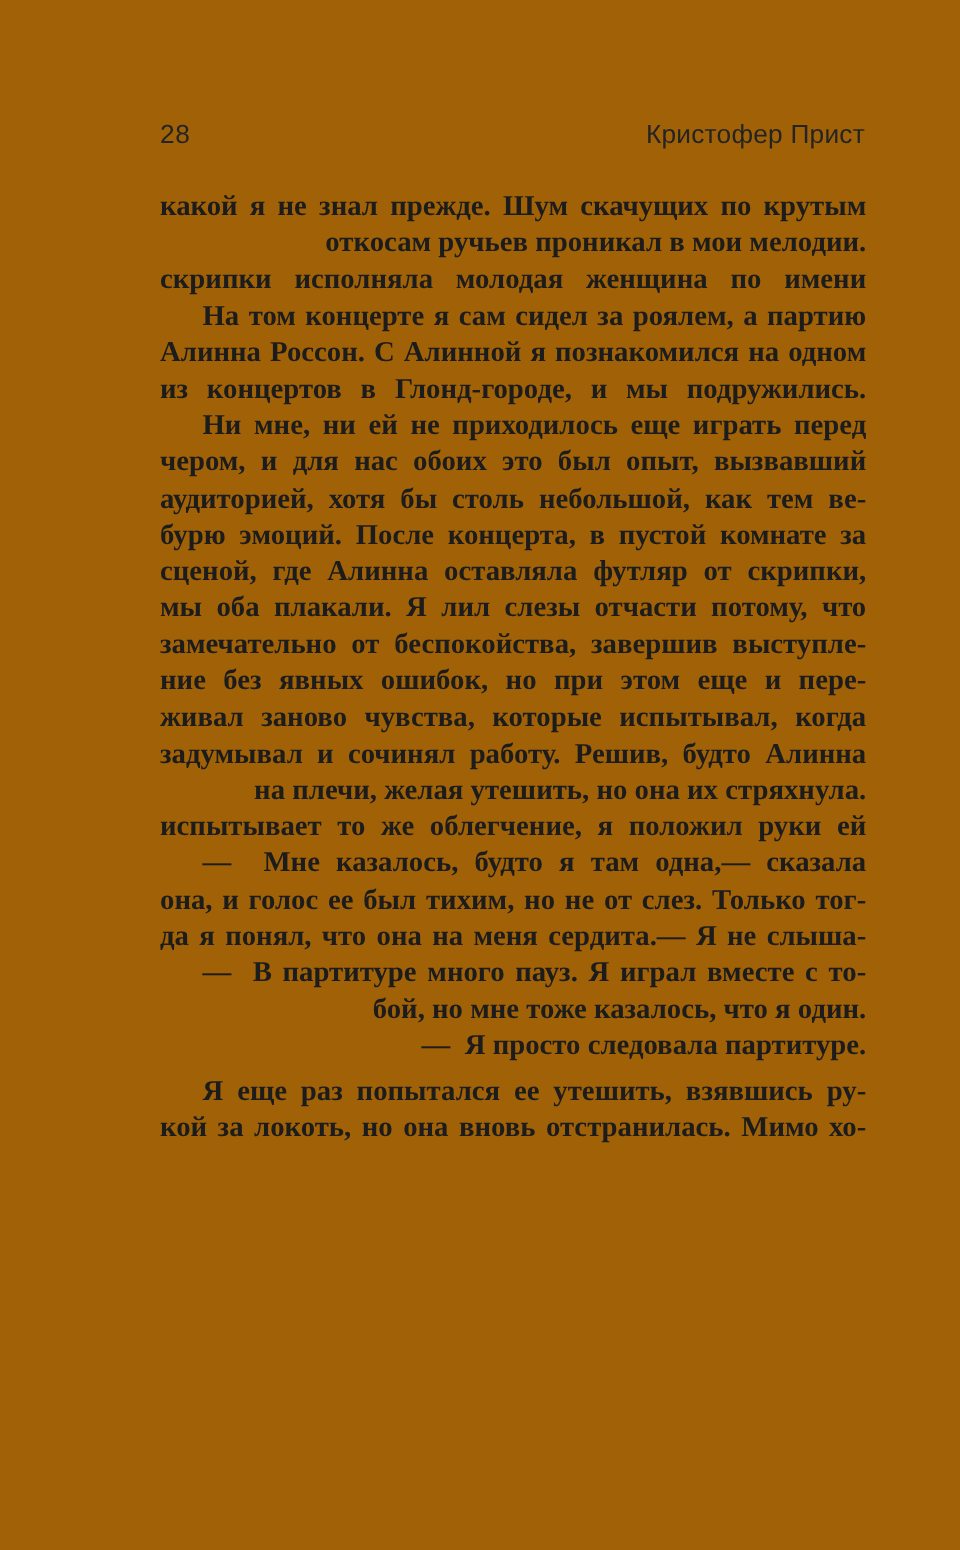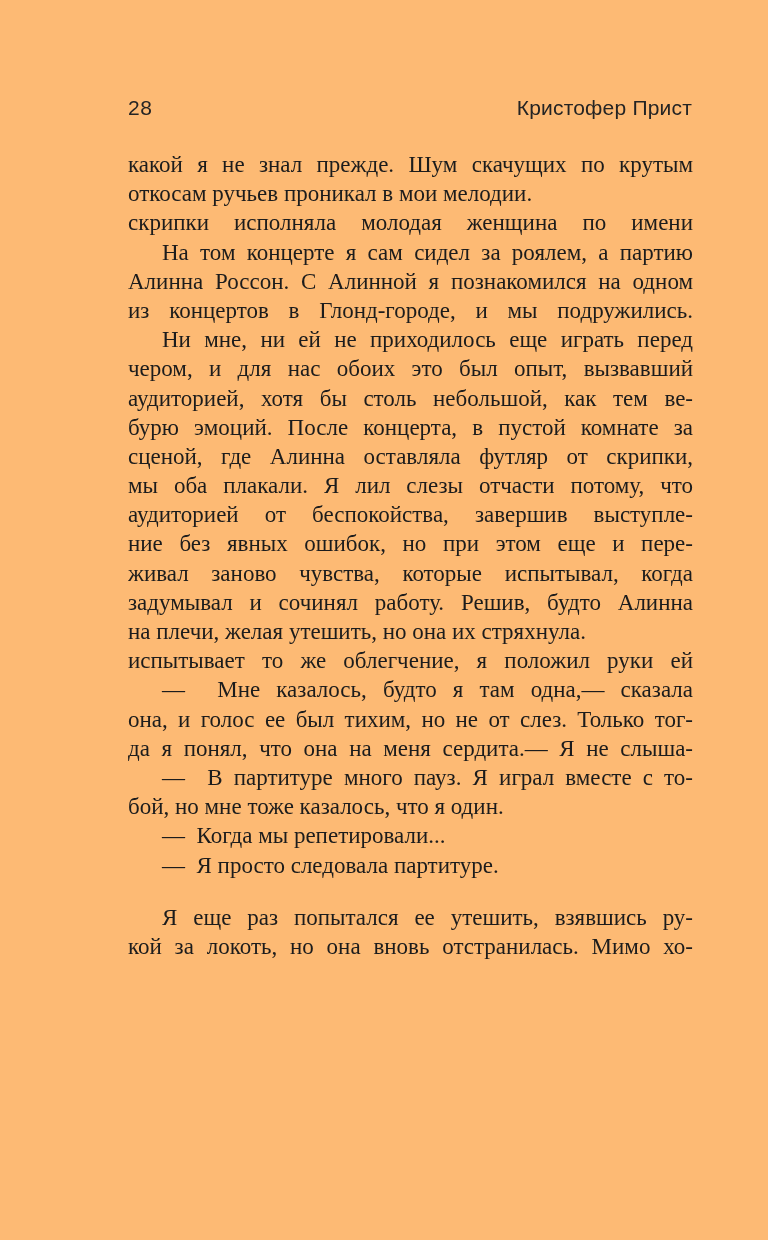--- a/index.html
+++ b/index.html
@@ -1,20 +1,20 @@
 <!DOCTYPE html>
 <html><head>
 <meta charset="utf-8">
 <style>
   html, body { margin: 0; padding: 0; background: #ffffff; }
   .page {
     position: relative;
     width: 768px;
     height: 1240px;
-    background: #fdba74;
+    background: #a16207;
     overflow: hidden;
   }
   .running-header {
     position: absolute;
     top: 96px;
     left: 128px;
     right: 76px;
     display: flex;
     justify-content: space-between;
     align-items: baseline;
@@ -27,33 +27,33 @@
   .text-body {
     position: absolute;
     top: 150px;
     left: 128px;
     right: 75px;
     font-family: "Liberation Serif", "DejaVu Serif", serif;
     font-size: 23px;
     line-height: 29.2px;
     color: #1c1c1c;
   }
-  .para { margin: 0; }
-  .para.space-before { margin-top: 23px; }
+  .para { margin: 0; font-weight: bold; }
+  .para.space-before { margin-top: 7px; }
   .line {
     height: 29.2px;
     overflow: hidden;
     white-space: nowrap;
   }
   .line.j {
     white-space: normal;
     text-align: justify;
     text-align-last: justify;
   }
-  .line.l { text-align: left; white-space: normal; }
+  .line.l { text-align: right; white-space: normal; }
   .line.indent { text-indent: 34px; }
 </style>
 </head>
 <body>
 
 <div class="page">
 
   <div class="running-header">
     <span class="page-number">28</span>
     <span class="running-head-title">Кристофер Прист</span>
@@ -70,40 +70,37 @@
         <div class="line j">Алинна Россон. С Алинной я познакомился на одном</div>
         <div class="line j">из концертов в Глонд-городе, и мы подружились.</div>
       </div>
       <div class="para">
         <div class="line j indent">Ни мне, ни ей не приходилось еще играть перед</div>
         <div class="line j">чером, и для нас обоих это был опыт, вызвавший</div>
         <div class="line j">аудиторией, хотя бы столь небольшой, как тем ве-</div>
         <div class="line j">бурю эмоций. После концерта, в пустой комнате за</div>
         <div class="line j">сценой, где Алинна оставляла футляр от скрипки,</div>
         <div class="line j">мы оба плакали. Я лил слезы отчасти потому, что</div>
-        <div class="line j">аудиторией от беспокойства, завершив выступле-</div>
+        <div class="line j">замечательно от беспокойства, завершив выступле-</div>
         <div class="line j">ние без явных ошибок, но при этом еще и пере-</div>
         <div class="line j">живал заново чувства, которые испытывал, когда</div>
         <div class="line j">задумывал и сочинял работу. Решив, будто Алинна</div>
         <div class="line l">на плечи, желая утешить, но она их стряхнула.</div>
         <div class="line j">испытывает то же облегчение, я положил руки ей</div>
       </div>
       <div class="para">
         <div class="line j indent">—&nbsp; Мне казалось, будто я там одна,— сказала</div>
         <div class="line j">она, и голос ее был тихим, но не от слез. Только тог-</div>
         <div class="line j">да я понял, что она на меня сердита.— Я не слыша-</div>
       </div>
       <div class="para">
         <div class="line j indent">—&nbsp; В партитуре много пауз. Я играл вместе с то-</div>
         <div class="line l">бой, но мне тоже казалось, что я один.</div>
       </div>
       <div class="para">
-        <div class="line l indent">—&nbsp; Когда мы репетировали...</div>
-      </div>
-      <div class="para">
         <div class="line l indent">—&nbsp; Я просто следовала партитуре.</div>
       </div>
       <div class="para space-before">
         <div class="line j indent">Я еще раз попытался ее утешить, взявшись ру-</div>
         <div class="line j">кой за локоть, но она вновь отстранилась. Мимо хо-</div>
       </div>
     </div>
 
 </div>
 

